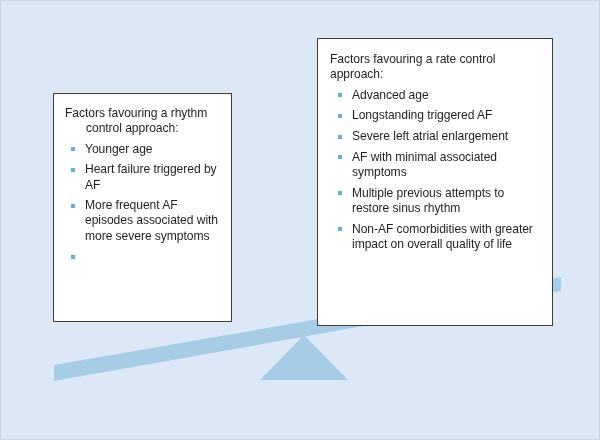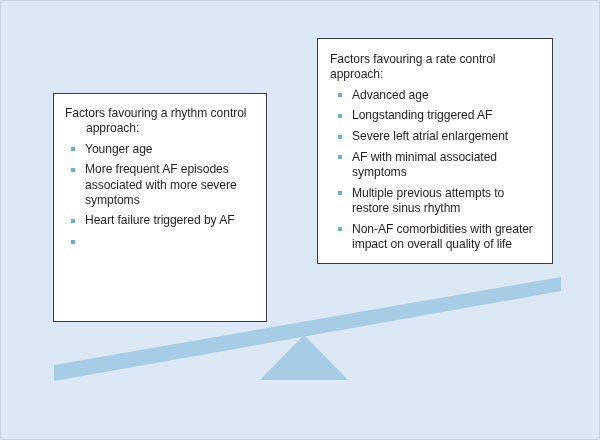--- a/index.html
+++ b/index.html
@@ -37,29 +37,29 @@
   .panel {
     position: absolute;
     background: #ffffff;
     border: 1px solid #3c3c3c;
     box-sizing: border-box;
     color: #231f20;
   }
   #panel-rhythm {
     left: 52px;
     top: 92px;
-    width: 214px;
+    width: 179px;
     height: 229px;
     padding: 12px 10px 8px 11px;
   }
   #panel-rate {
     left: 316px;
     top: 37px;
     width: 236px;
-    height: 226px;
+    height: 288px;
     padding: 13px 10px 8px 12px;
   }
 
   .panel-title {
     font-size: 12.1px;
     line-height: 15.3px;
     margin: 0 0 5px 0;
     letter-spacing: -0.06px;
   }
   .panel-title.hanging {
@@ -108,25 +108,25 @@
 
   <div class="panel" id="panel-rhythm">
     <p class="panel-title hanging">Factors favouring a rhythm control approach:</p>
     <ul class="factor-list">
       <li>
         <span class="bullet-sq"></span>
         <span>Younger age</span>
       </li>
       <li>
         <span class="bullet-sq"></span>
-        <span>More frequent AF episodes associated with more severe symptoms</span>
+        <span>Heart failure triggered by AF</span>
       </li>
       <li>
         <span class="bullet-sq"></span>
-        <span>Heart failure triggered by AF</span>
+        <span>More frequent AF episodes associated with more severe symptoms</span>
       </li>
       <li>
         <span class="bullet-sq"></span>
       </li>
       <li>
         <span class="bullet-sq"></span>
       </li>
     </ul>
   </div>
 

